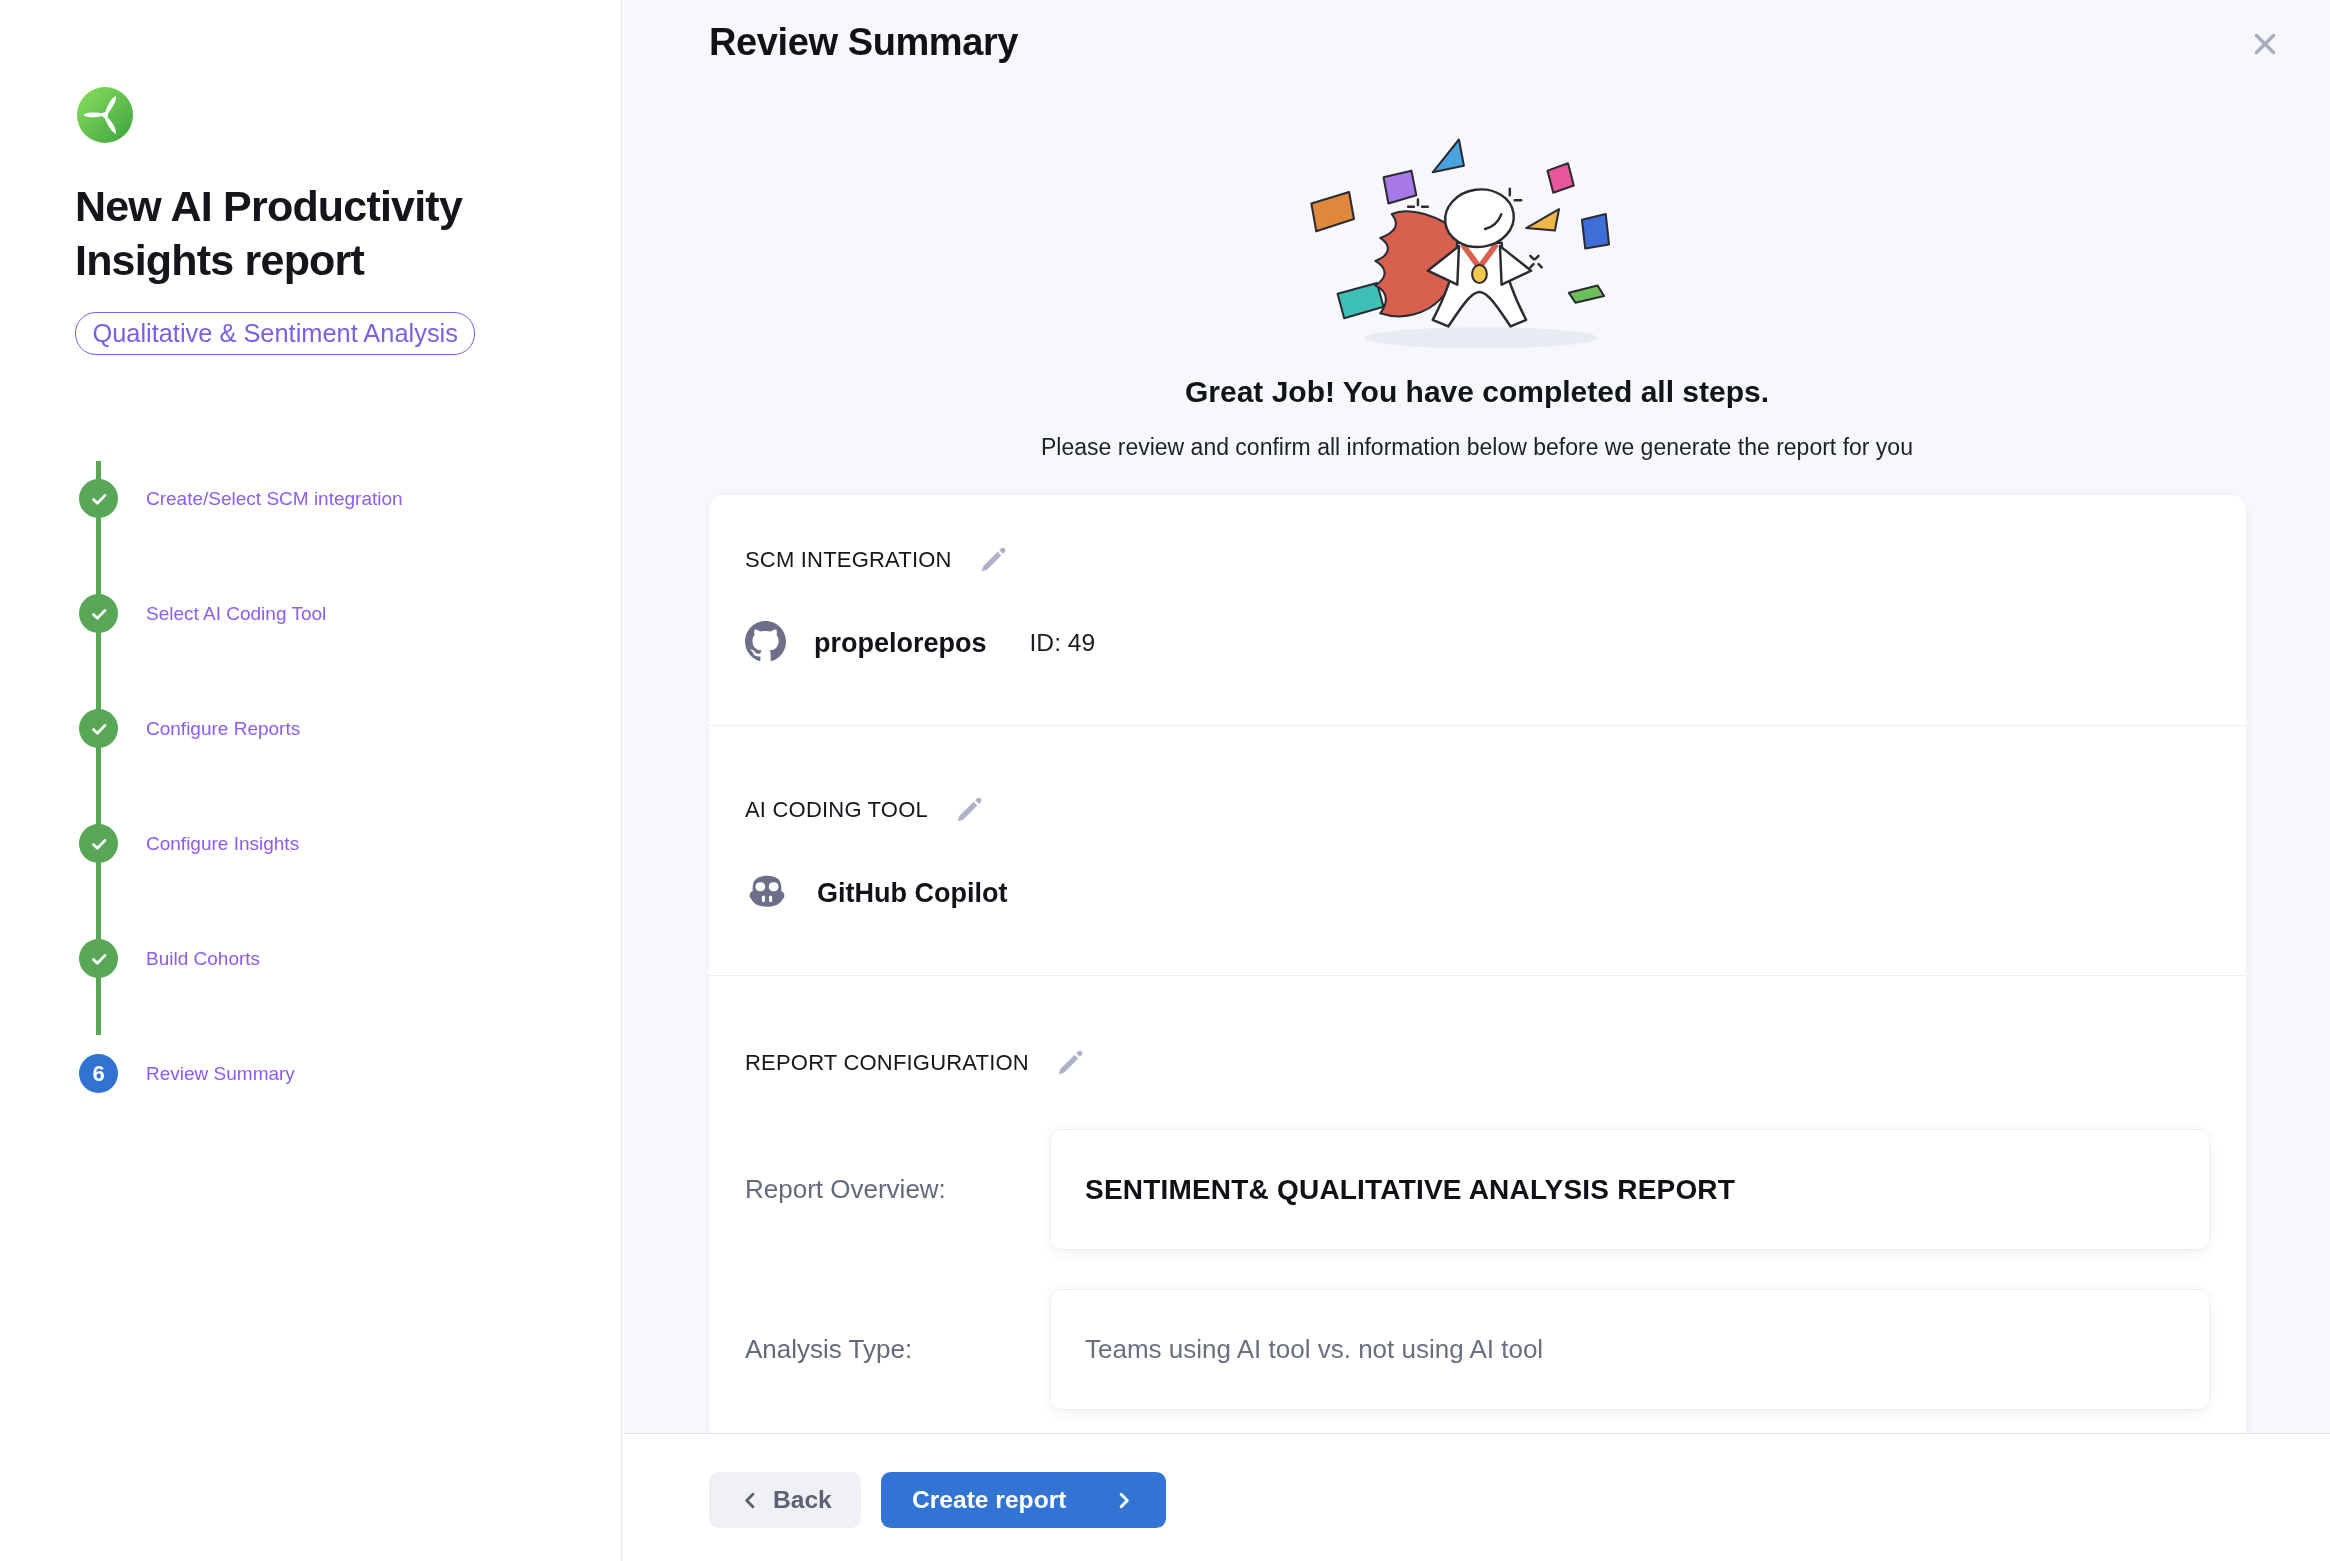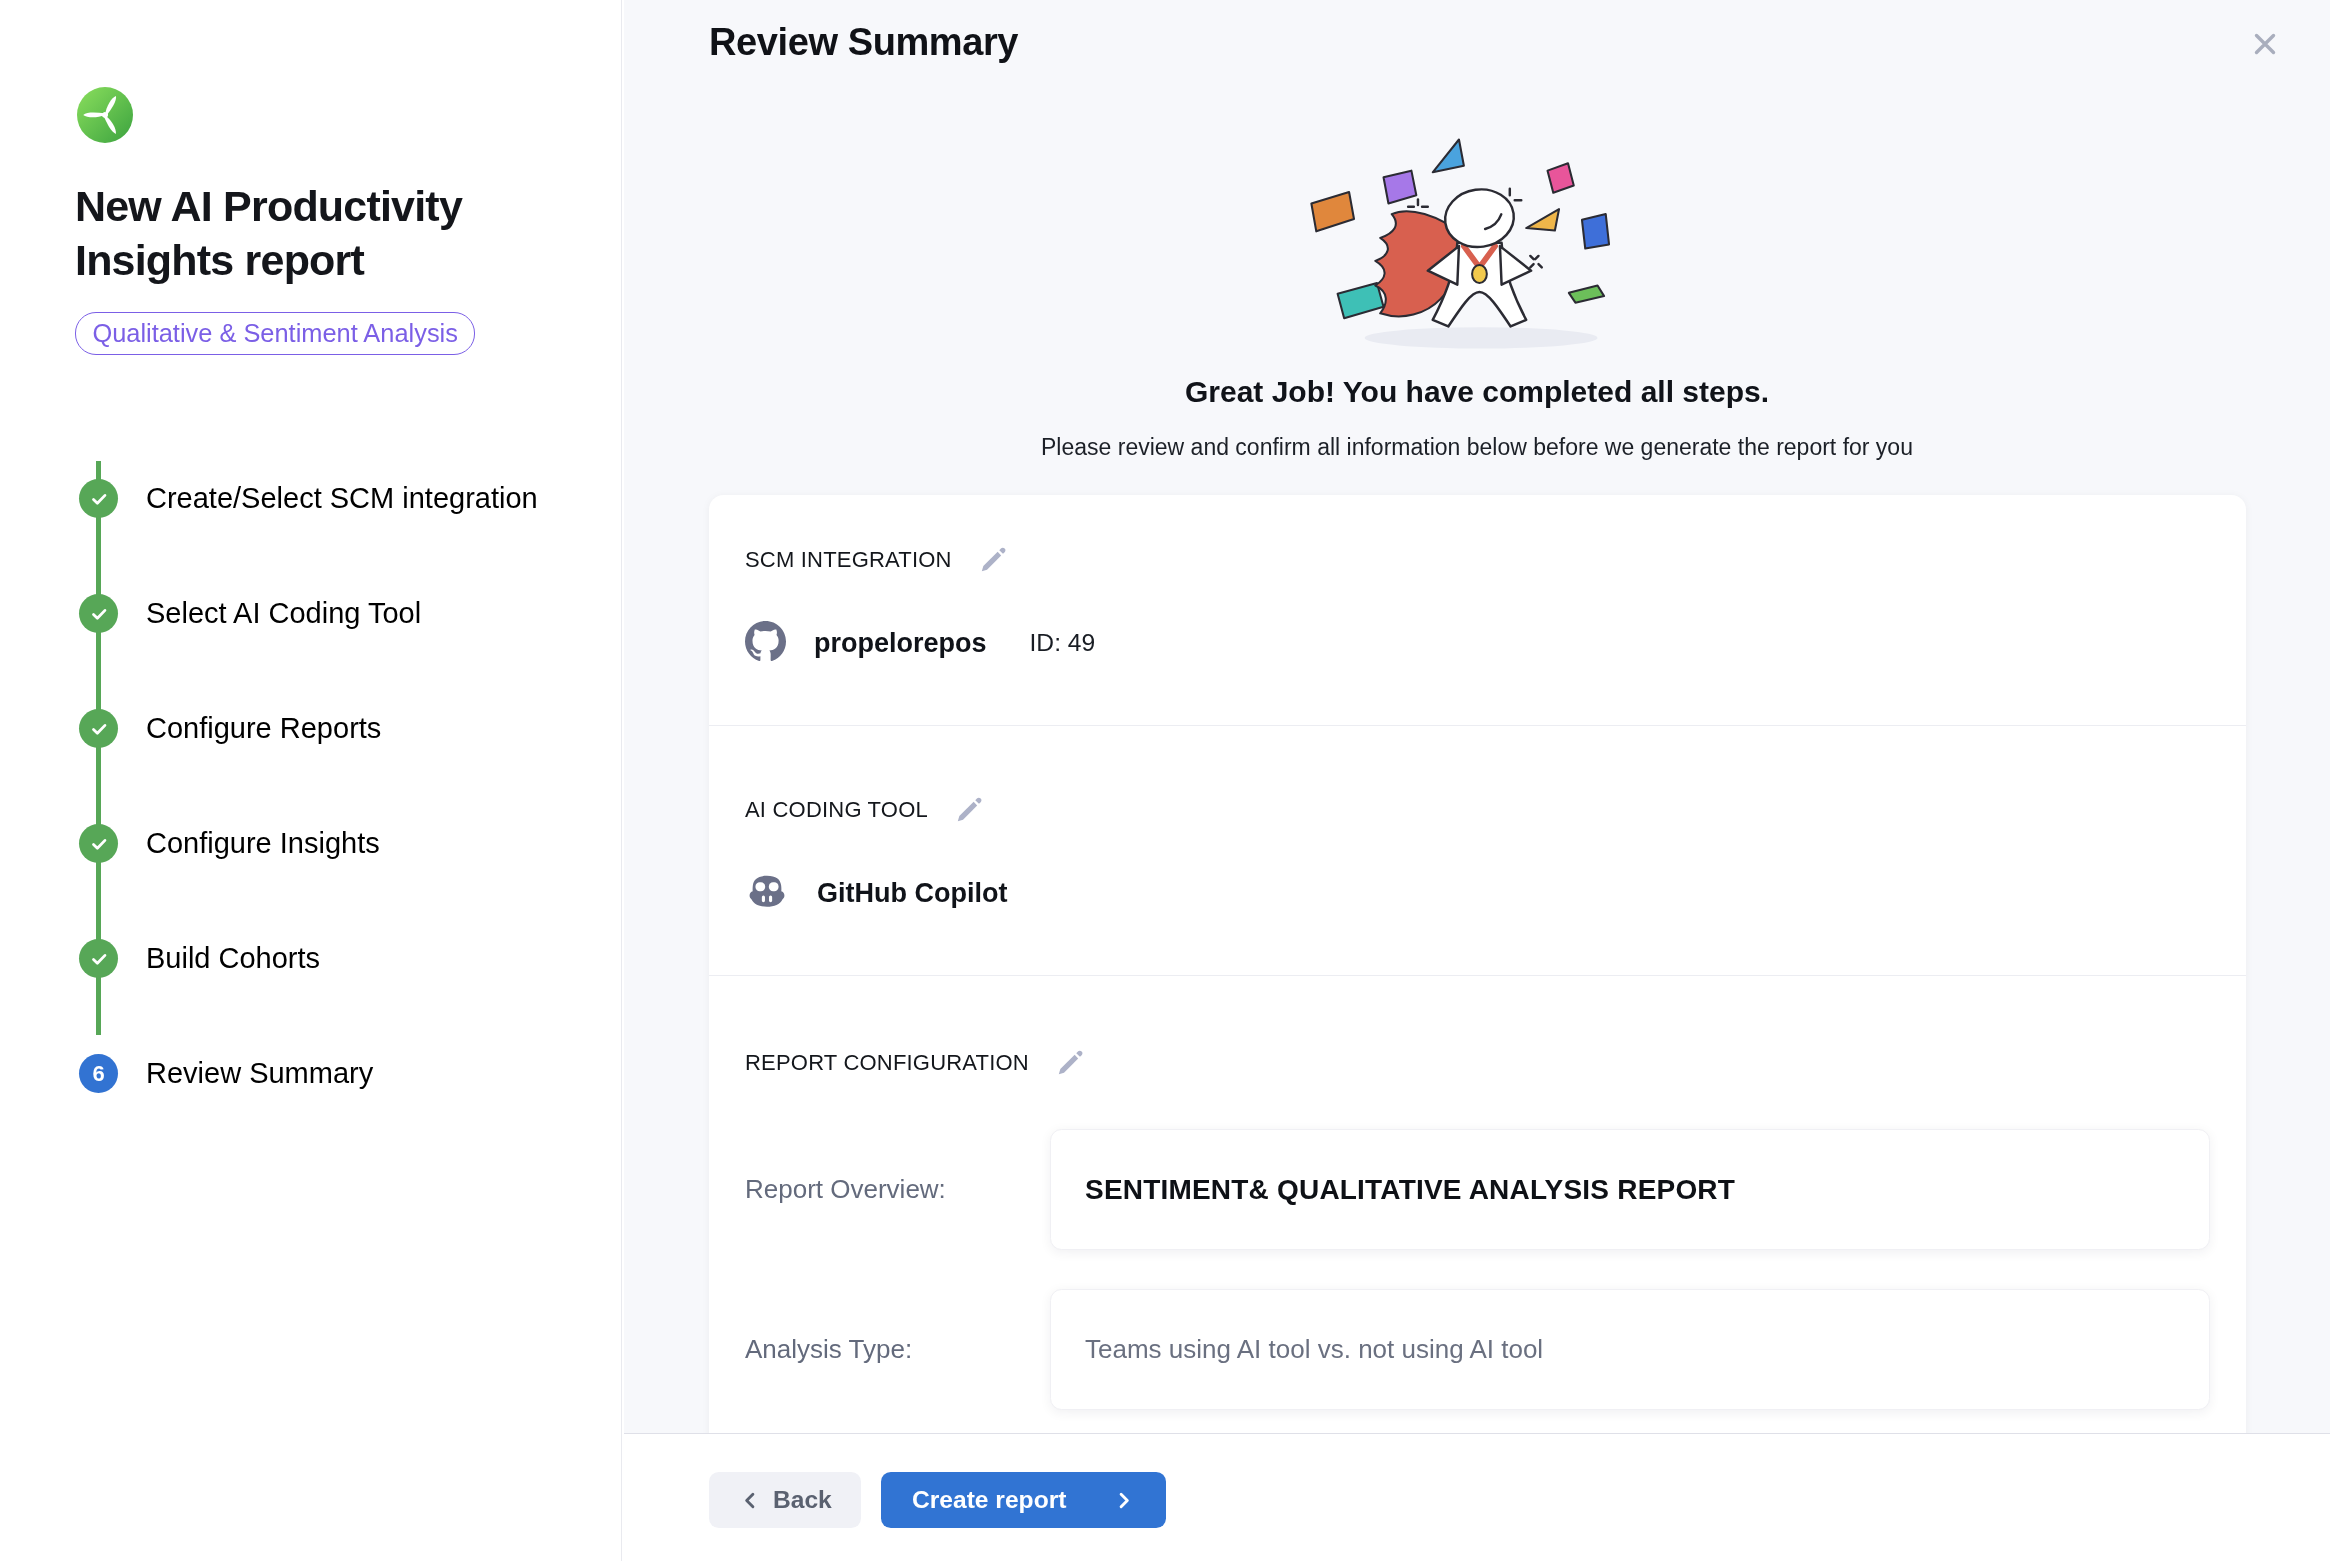--- a/index.html
+++ b/index.html
@@ -15,21 +15,21 @@
   .badge { position:absolute; left:75px; top:312px; display:inline-block;
            border:1.6px solid #7B5FE6; color:#7B5FE6; border-radius:21px;
            padding:6.6px 16.4px; font-size:25.4px; line-height:1.1; }
   .stepper { position:absolute; left:79px; top:441px; width:459px; }
   .step-line { position:absolute; left:17px; top:19.7px; width:4.9px; height:574px; background:#57A757; }
   .step { position:relative; display:flex; align-items:center; height:115px; cursor:pointer; }
   .step-circle { width:39px; height:39px; border-radius:50%; flex:0 0 39px;
                  display:flex; align-items:center; justify-content:center; position:relative; z-index:1; }
   .step-circle.done { background:#57A757; }
   .step-circle.active { background:#3273D2; color:#fff; font-size:22px; font-weight:700; }
-  .step-label { margin-left:28px; font-size:29px; font-weight:500; color:#000000; }
+  .step-label { margin-left:28px; font-size:19px; font-weight:500; color:#8b5cf6; }
 
   
   .main { position:absolute; left:624px; top:0; right:0; height:100%; background:#F7F8FB; }
   .page-title { position:absolute; left:85px; top:21px; font-size:38px; font-weight:700;
                 letter-spacing:-0.4px; color:#101217; }
   .close-btn { position:absolute; top:26px; right:46px; width:39px; height:39px; border:none;
                background:transparent; cursor:pointer; }
   .illustration { position:absolute; left:50%; transform:translateX(-50%); top:123px;
                   width:410px; height:238px; }
   .congrats-h { position:absolute; left:0; right:0; top:375px; text-align:center;

